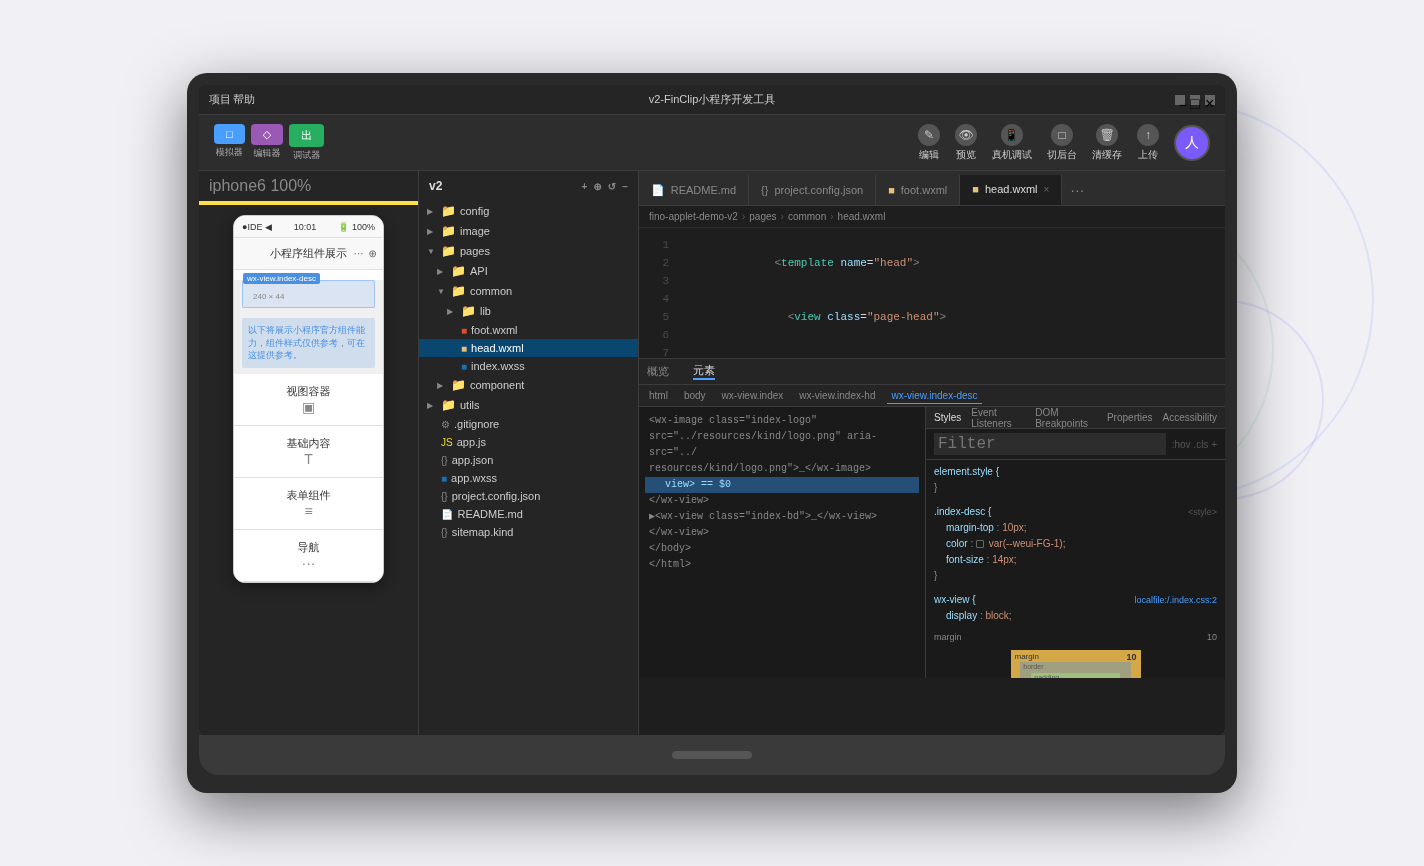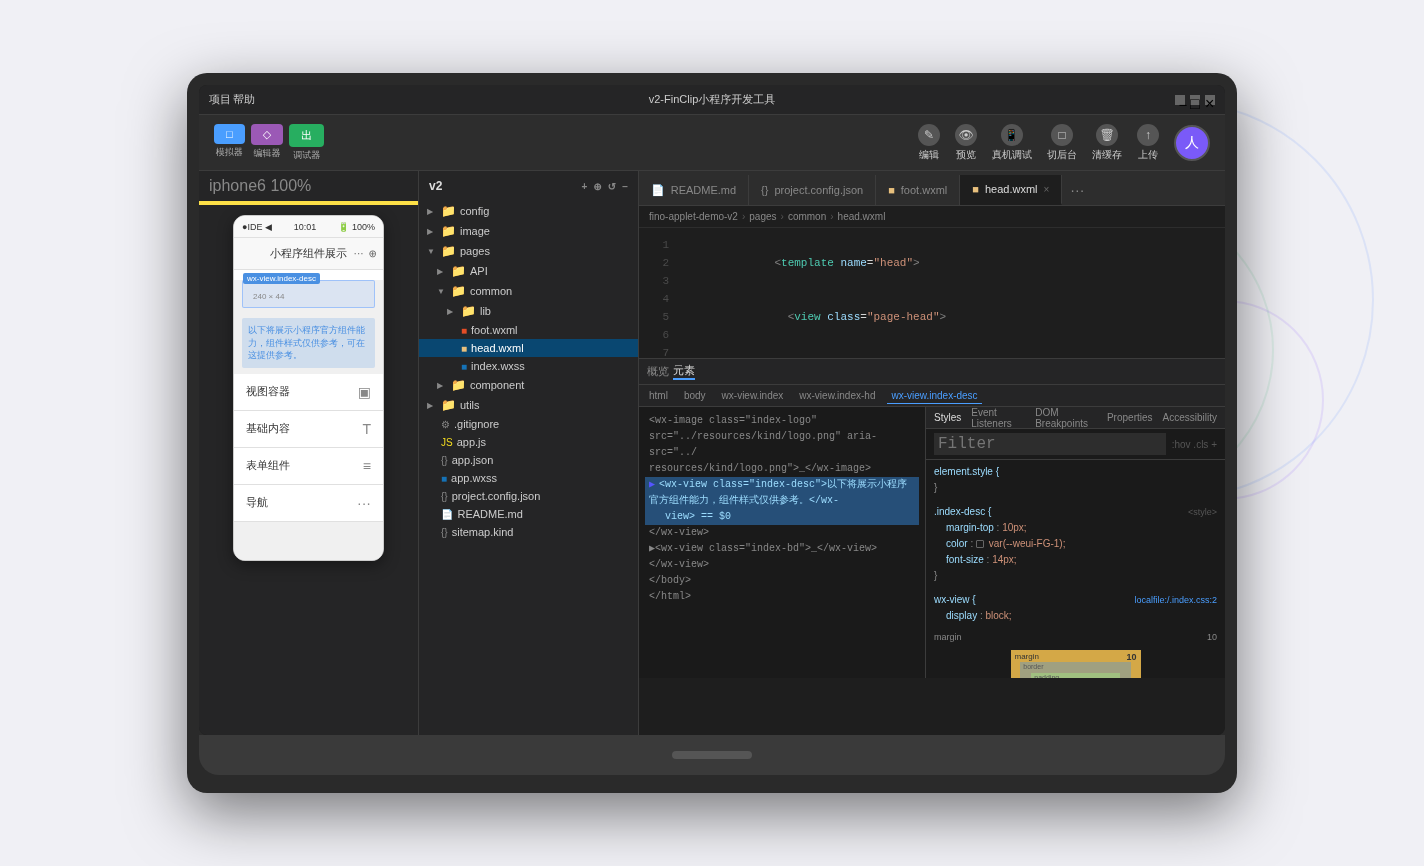--- a/index.html
+++ b/index.html
@@ -291,20 +291,21 @@
 
     .phone-nav-item {
       display: flex;
       align-items: center;
       justify-content: space-between;
       padding: 10px 12px;
       border-bottom: 1px solid #e0e0e0;
       background: white;
       font-size: 11px;
       color: #333;
+      flex-direction: column;
     }
     .phone-nav-icon {
       color: #888;
       font-size: 14px;
     }
 
     .phone-bottom-nav {
       display: flex;
       border-top: 1px solid #e0e0e0;
       background: white;
@@ -476,21 +477,21 @@
       flex-direction: column;
       border-top: 1px solid #3c3c3c;
     }
 
     .bottom-panel-tabs {
       height: 26px;
       background: #252526;
       display: flex;
       align-items: center;
       padding: 0 8px;
-      gap: 4px;
+      gap: 24px;
       font-size: 11px;
       color: #888;
       border-bottom: 1px solid #3c3c3c;
     }
     .bottom-tab.active { color: #ddd; border-bottom: 2px solid #4a9eff; }
 
     .bottom-content {
       flex: 1;
       display: flex;
       overflow: hidden;
@@ -904,23 +905,20 @@
             <span class="el-tab">wx-view.index</span>
             <span class="el-tab">wx-view.index-hd</span>
             <span class="el-tab active">wx-view.index-desc</span>
           </div>
 
           <div class="bottom-content">
 
             <div class="html-preview">
               <div style="color:#888; padding: 0 4px;">&lt;wx-image class="index-logo" src="../resources/kind/logo.png" aria-src="../</div>
               <div style="color:#888; padding: 0 4px;">resources/kind/logo.png"&gt;_&lt;/wx-image&gt;</div>
-              <div class="selected-line" style="padding: 0 4px; color:#9cdcfe;">
-                <span style="color:#5555ff; font-weight:bold; margin-right:4px;">▶</span>&lt;wx-view class="index-desc"&gt;以下将展示小程序官方组件能力，组件样式仅供参考。&lt;/wx-
-              </div>
               <div class="selected-line" style="padding: 0 4px; color:#9cdcfe; padding-left: 20px;">view&gt; == $0</div>
               <div style="color:#888; padding: 0 4px;">&lt;/wx-view&gt;</div>
               <div style="color:#888; padding: 0 4px;">  ▶&lt;wx-view class="index-bd"&gt;_&lt;/wx-view&gt;</div>
               <div style="color:#888; padding: 0 4px;">&lt;/wx-view&gt;</div>
               <div style="color:#888; padding: 0 4px;">&lt;/body&gt;</div>
               <div style="color:#888; padding: 0 4px;">&lt;/html&gt;</div>
             </div>
 
             <div class="styles-panel">
               <div class="styles-tabs">

